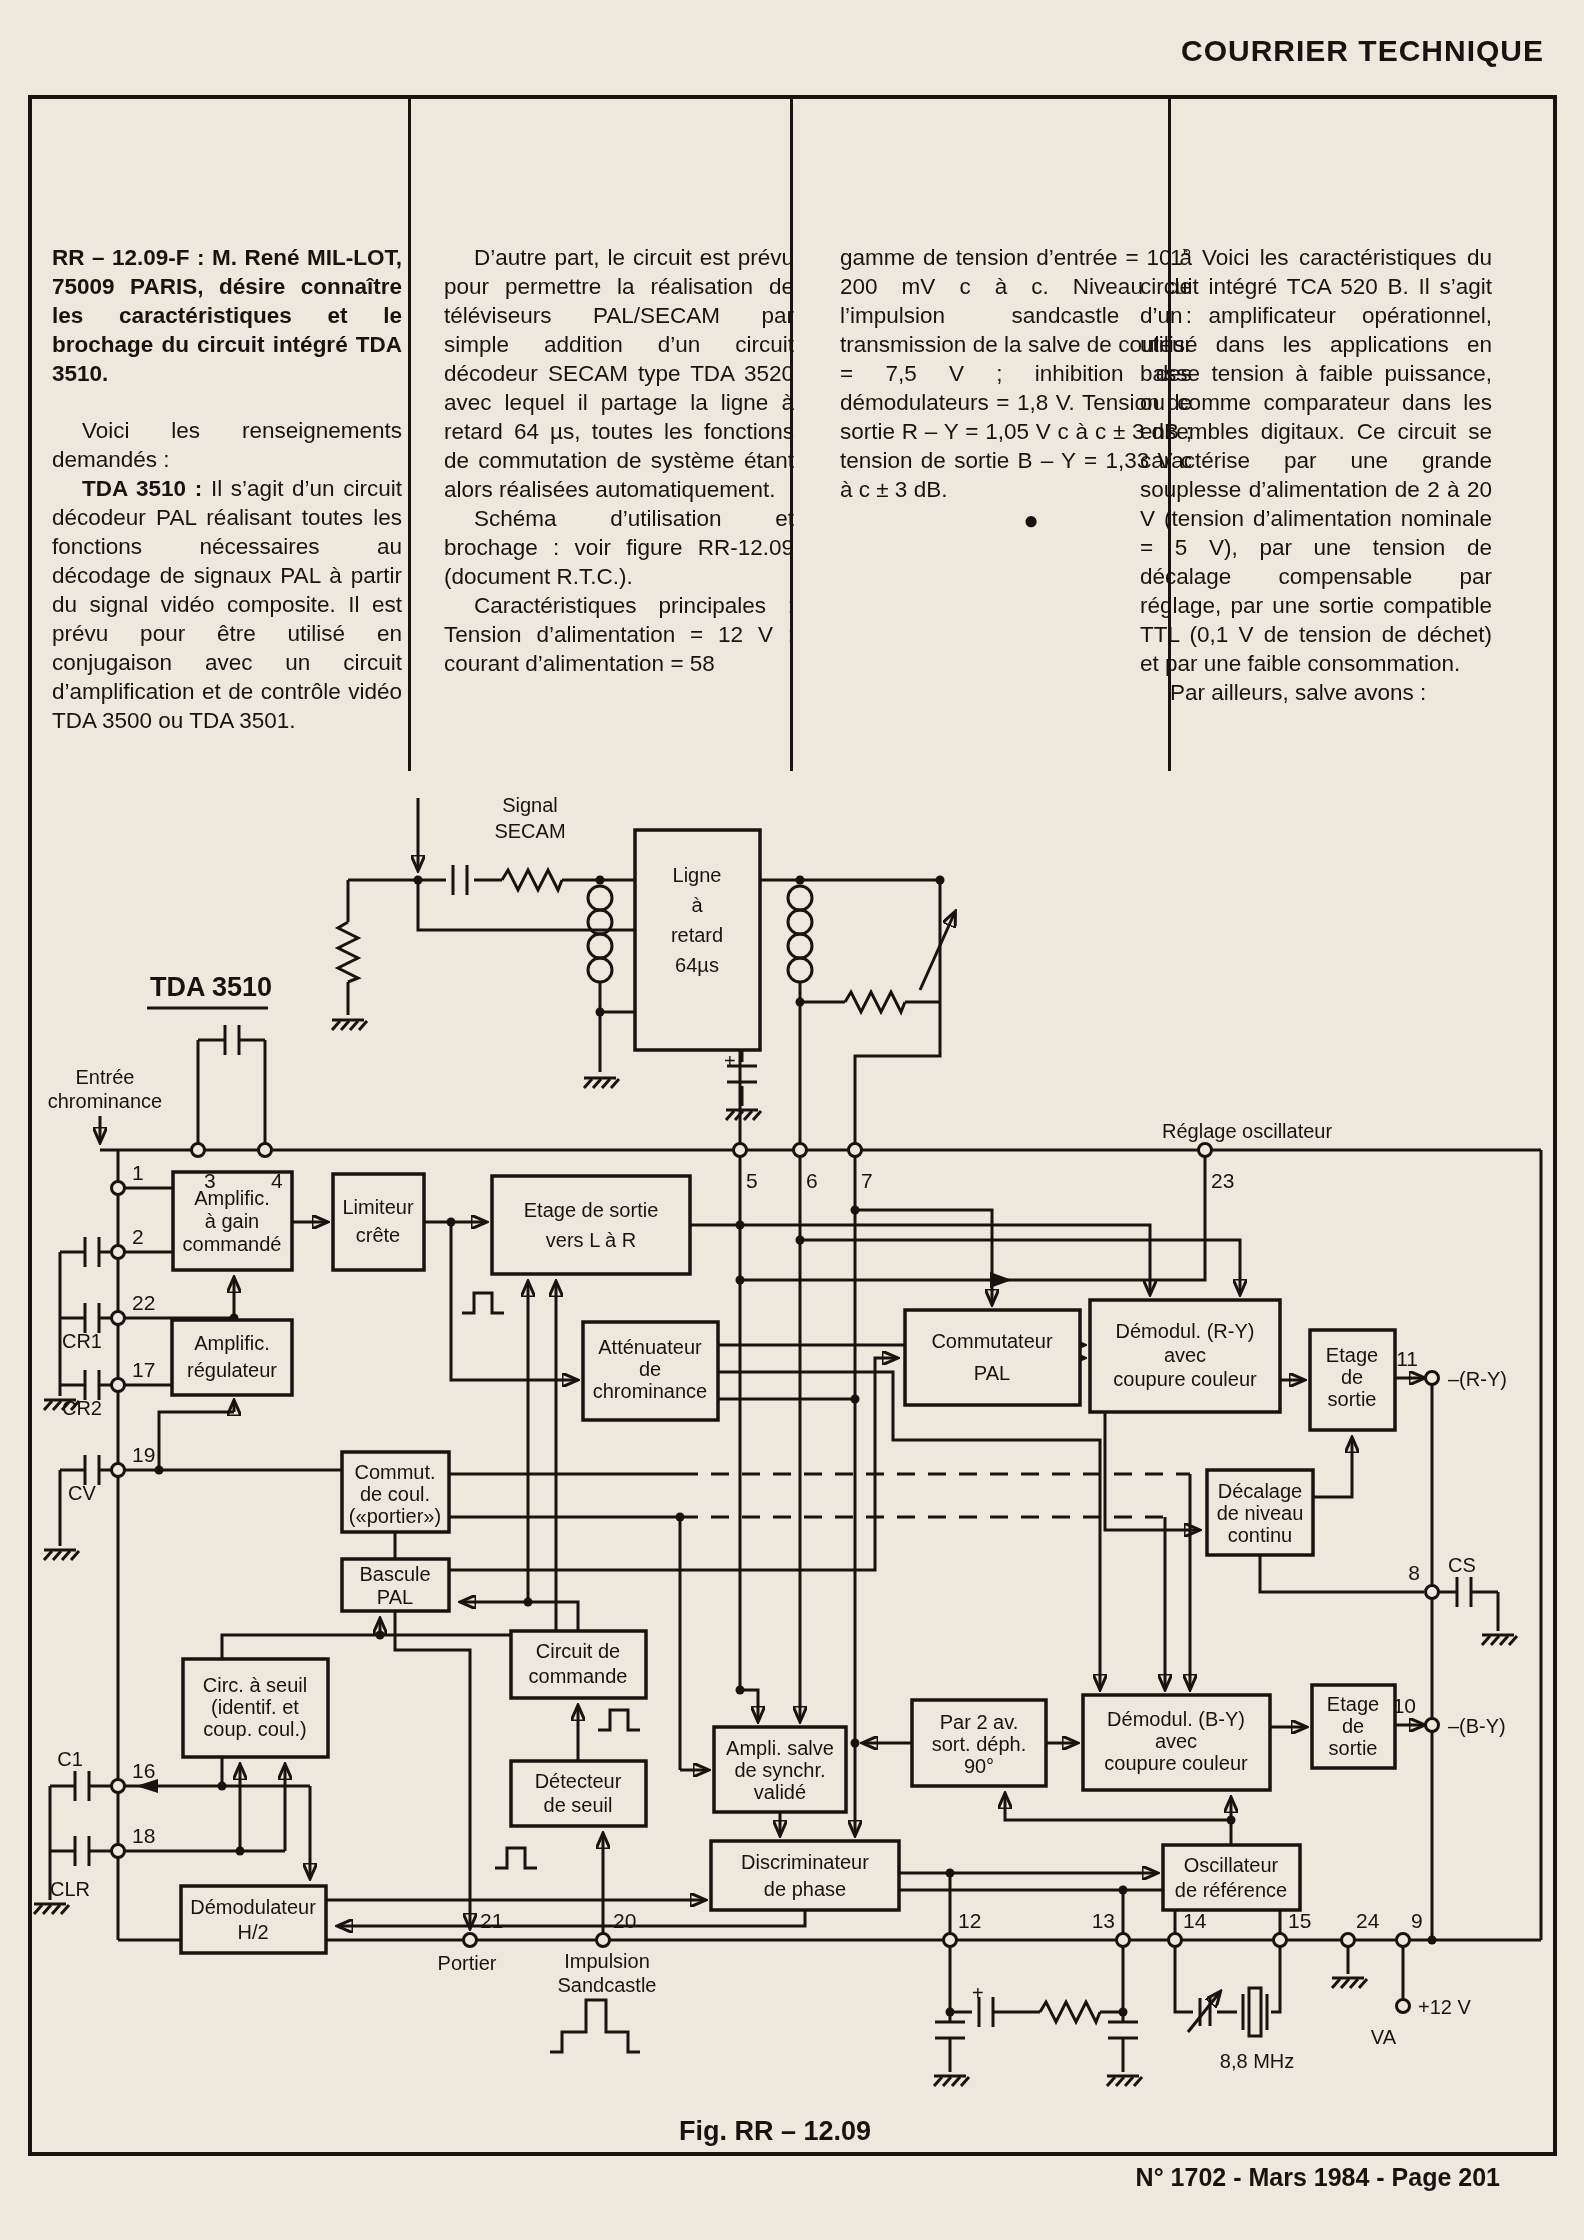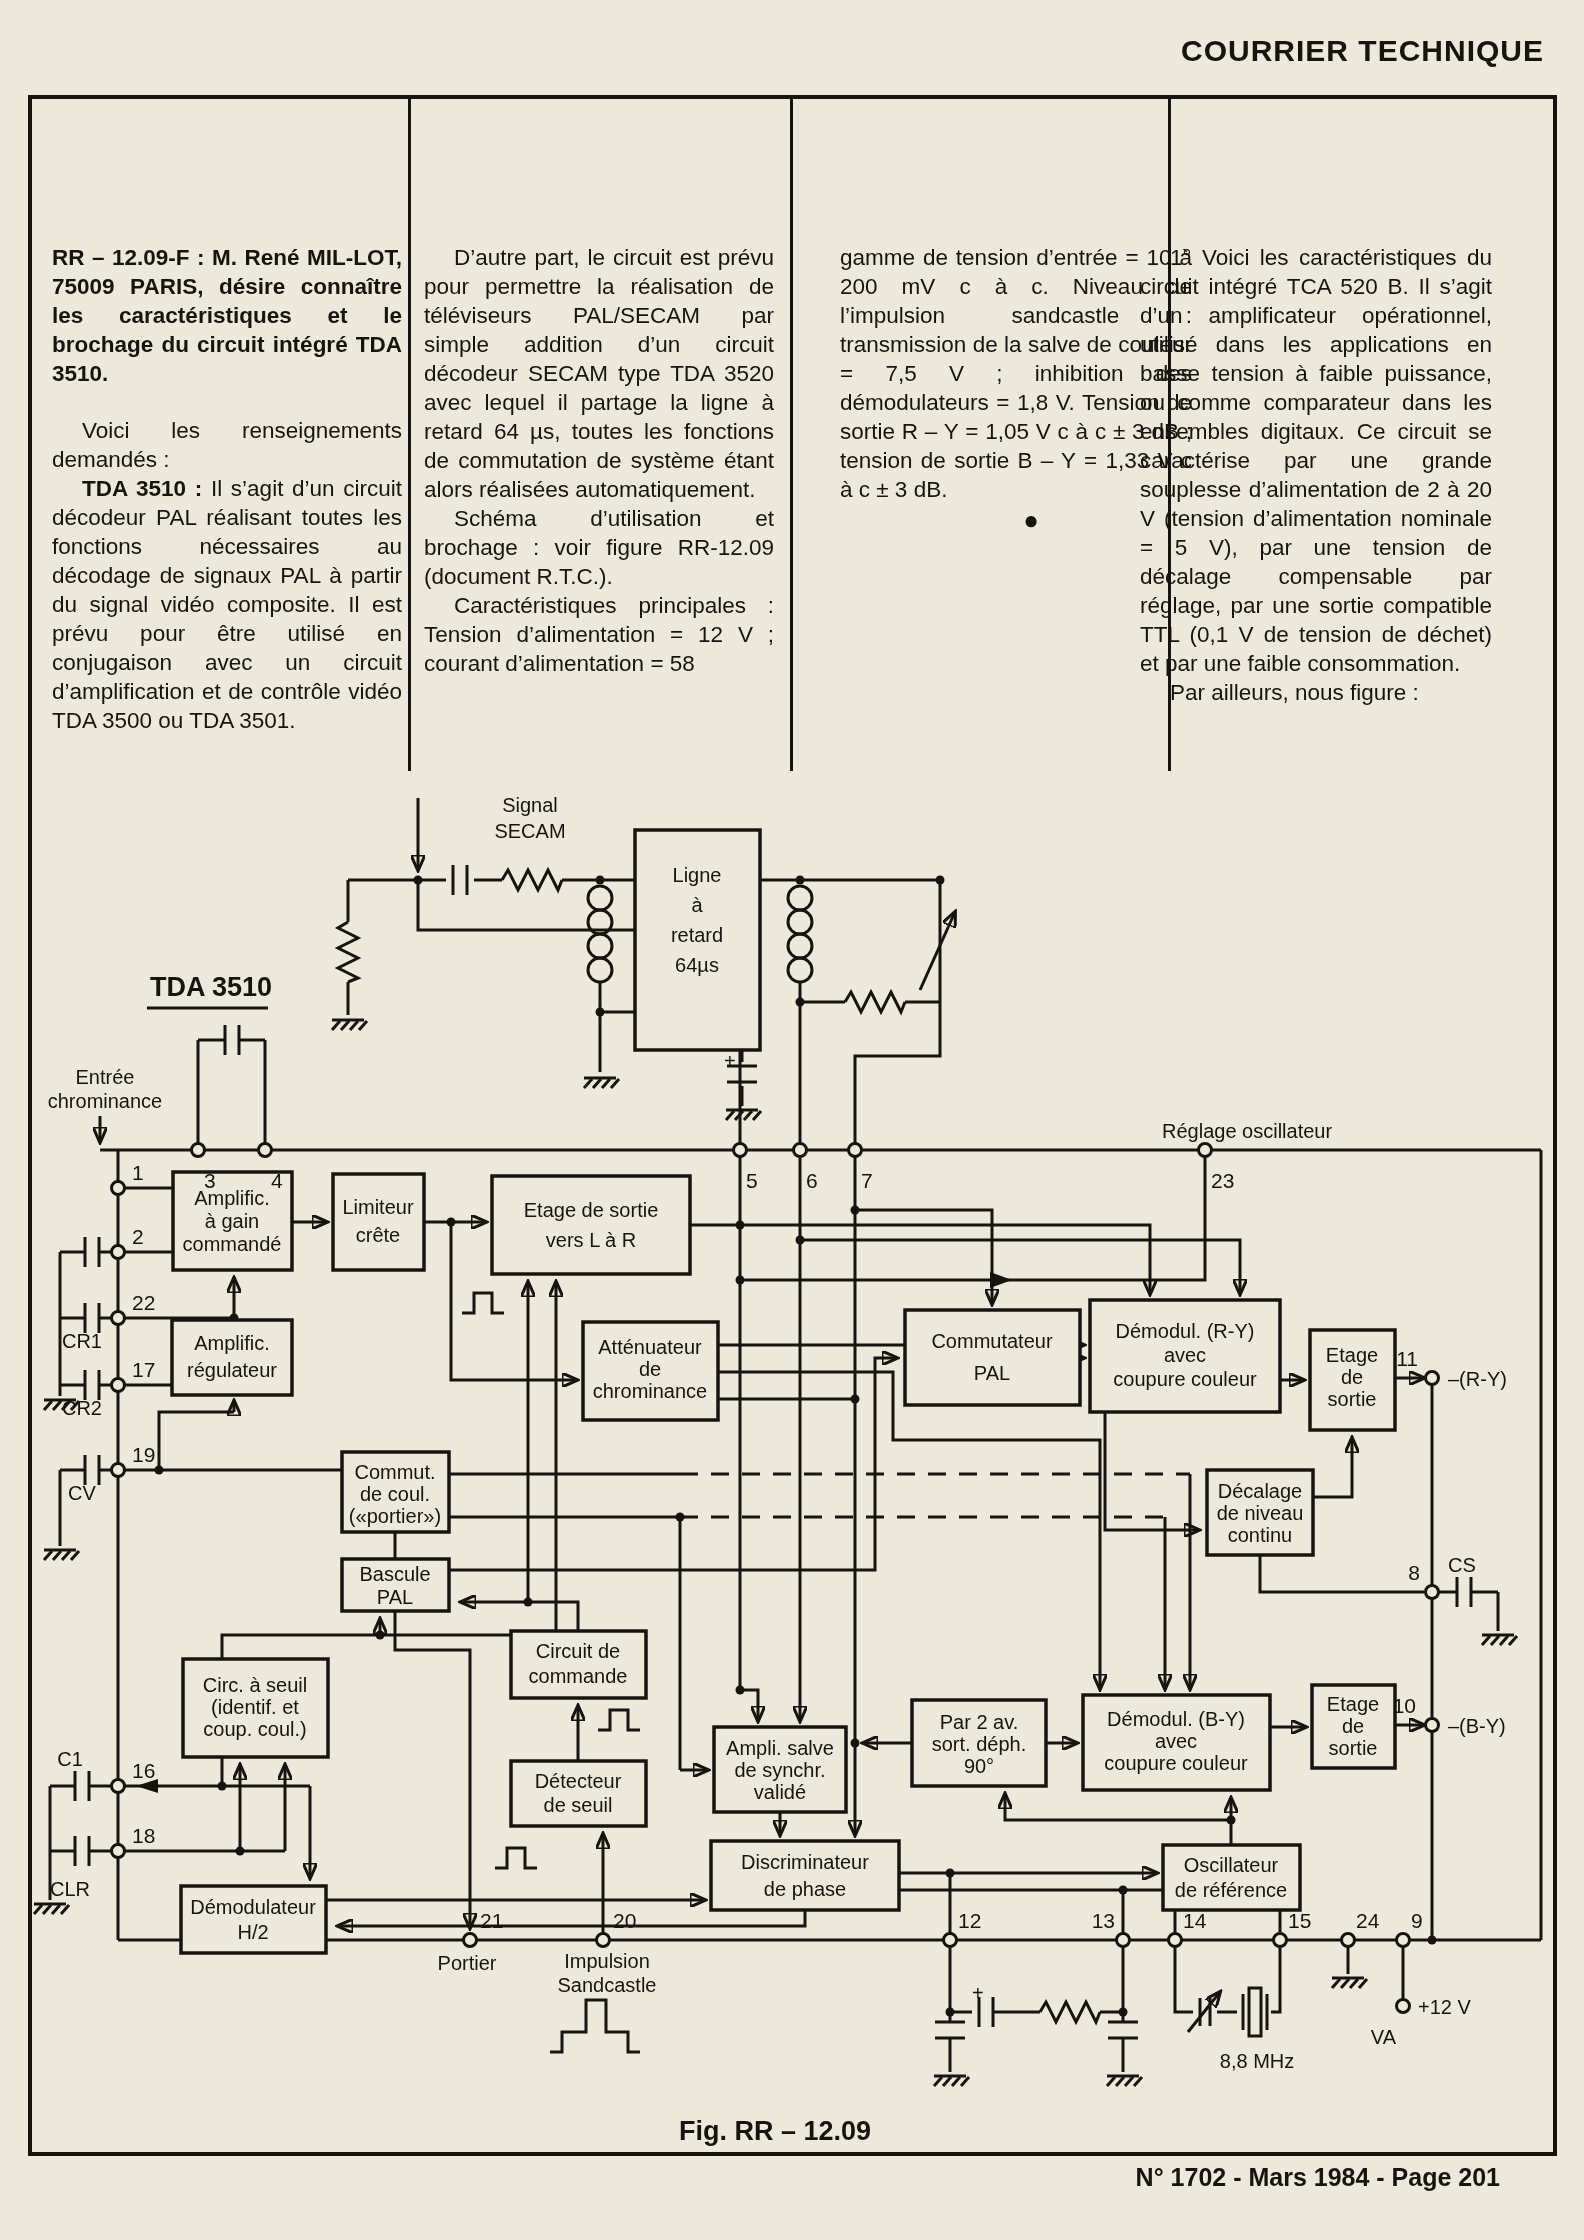--- a/index.html
+++ b/index.html
@@ -53,34 +53,34 @@
 <div class="colsep" style="left:408px"></div>
 <div class="colsep" style="left:790px"></div>
 <div class="colsep" style="left:1168px"></div>
 
 <div class="col" style="left:52px">
   <p class="q">RR – 12.09-F : M. René MIL-LOT, 75009 PARIS, désire connaître les caractéristiques et le brochage du circuit intégré TDA 3510.</p>
   <p style="margin-top:28px">Voici les renseignements demandés :</p>
   <p><b>TDA 3510 :</b><span> Il s’agit d’un circuit décodeur PAL réalisant toutes les fonctions nécessaires au décodage de signaux PAL à partir du signal vidéo composite. Il est prévu pour être utilisé en conjugaison avec un circuit d’amplification et de contrôle vidéo TDA 3500 ou TDA 3501.</span></p>
 </div>
 
-<div class="col" style="left:424px">
+<div class="col" style="left:444px">
   <p>D’autre part, le circuit est prévu pour permettre la réalisation de téléviseurs PAL/SECAM par simple addition d’un circuit décodeur SECAM type TDA 3520 avec lequel il partage la ligne à retard 64 µs, toutes les fonctions de commutation de système étant alors réalisées automatiquement.</p>
   <p>Schéma d’utilisation et brochage : voir figure RR-12.09 (document R.T.C.).</p>
   <p>Caractéristiques principales : Tension d’alimentation = 12 V ; courant d’alimentation = 58</p>
 </div>
 
 <div class="col" style="left:840px;width:352px">
   <p class="noindent">gamme de tension d’entrée = 10 à 200 mV c à c. Niveau de l’impulsion sandcastle : transmission de la salve de couleur = 7,5 V ; inhibition des démodulateurs = 1,8 V. Tension de sortie R – Y = 1,05 V c à c ± 3 dB ; tension de sortie B – Y = 1,33 V c à c ± 3 dB.</p>
   <p class="bullet">●</p>
 </div>
 
 <div class="col" style="left:1140px;width:352px">
   <p>1° Voici les caractéristiques du circuit intégré TCA 520 B. Il s’agit d’un amplificateur opérationnel, utilisé dans les applications en basse tension à faible puissance, ou comme comparateur dans les ensembles digitaux. Ce circuit se caractérise par une grande souplesse d’alimentation de 2 à 20 V (tension d’alimentation nominale = 5 V), par une tension de décalage compensable par réglage, par une sortie compatible TTL (0,1 V de tension de déchet) et par une faible consommation.</p>
-  <p>Par ailleurs, nous figure :</p>
+  <p>Par ailleurs, salve avons :</p>
 </div>
 
 <svg width="1584" height="1420" viewBox="0 762 1584 1420">
   <defs>
     <marker id="m" markerUnits="userSpaceOnUse" markerWidth="18" markerHeight="14" refX="15" refY="7" orient="auto">
       <path d="M0,0 L16,7 L0,14 z" fill="#17140f" stroke="none"></path>
     </marker>
     <g id="gnd">
       <line x1="-16" y1="0" x2="16" y2="0" stroke-width="4.5"></line>
       <line x1="-16" y1="10" x2="-8" y2="1" stroke-width="2.5"></line>

